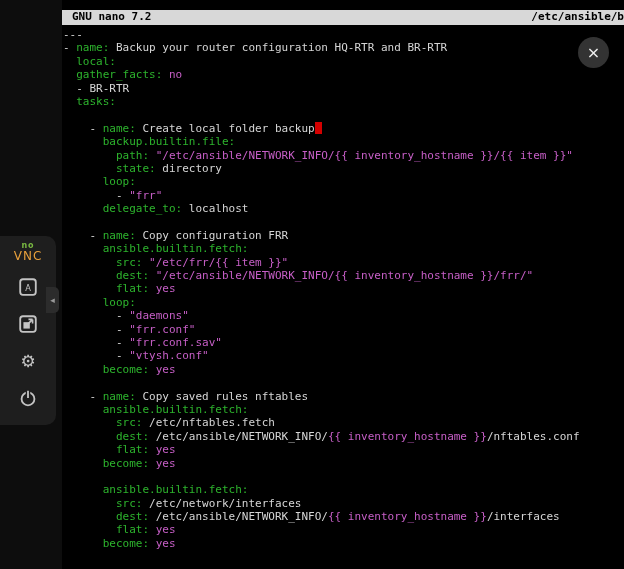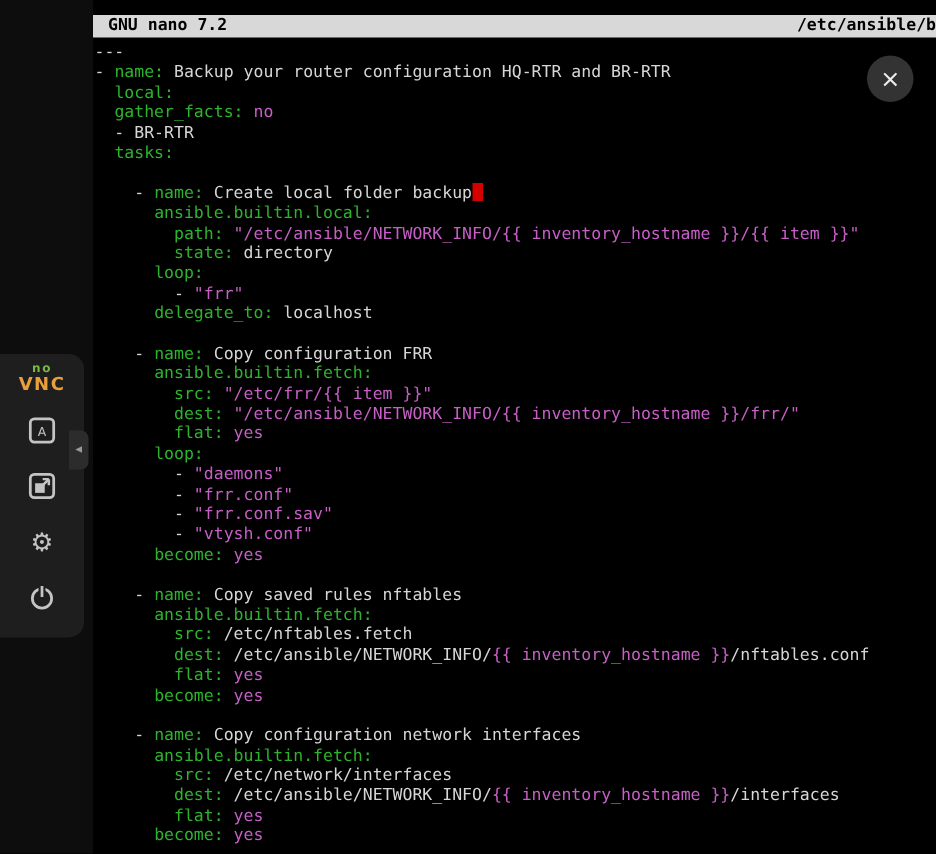--- a/index.html
+++ b/index.html
@@ -9,21 +9,21 @@
   }
   
   .sidebar{position:absolute;left:0;top:0;width:62px;height:569px;background:#0d0d0d;}
   .panel{
     position:absolute;left:0;top:236px;width:56px;padding:6px 0 12px;
     background:var(--panel-bg,#1e1e1e);border-radius:0 10px 10px 0;
     display:flex;flex-direction:column;align-items:center;gap:7px;
   }
   .logo{display:flex;flex-direction:column;align-items:center;line-height:1;margin-bottom:3px;user-select:none;}
   .logo-no{color:var(--logo-small,#79b842);font-size:8px;font-weight:bold;letter-spacing:1px;}
-  .logo-vnc{color:var(--logo-text,#e7a03c);font-size:12px;font-weight:bold;letter-spacing:1px;text-align:center;}
+  .logo-vnc{color:var(--logo-text,#e7a03c);font-size:12px;font-weight:normal;letter-spacing:1px;text-align:center;}
   .sbtn{
     width:30px;height:30px;background:transparent;border:none;padding:0;margin:0;
     display:flex;align-items:center;justify-content:center;cursor:pointer;color:#c4c4c4;
   }
   .sbtn svg{display:block;}
   .gear-glyph{font-size:17px;color:#c4c4c4;line-height:1;}
   .handle{
     position:absolute;left:46px;top:287px;width:13px;height:26px;background:#2c2c2c;
     border-radius:0 5px 5px 0;display:flex;align-items:center;justify-content:center;
     color:#999;font-size:9px;cursor:pointer;
@@ -108,21 +108,21 @@
   </div>
   <div class="content">
       <div class="line"><span class="p">---</span></div>
       <div class="line"><span class="p">- </span><span class="k">name:</span><span class="p"> Backup your router configuration HQ-RTR and BR-RTR</span></div>
       <div class="line"><span class="p">  </span><span class="k">local:</span></div>
       <div class="line"><span class="p">  </span><span class="k">gather_facts:</span><span class="p"> </span><span class="b">no</span></div>
       <div class="line"><span class="p">  - BR-RTR</span></div>
       <div class="line"><span class="p">  </span><span class="k">tasks:</span></div>
       <div class="line">&nbsp;</div>
       <div class="line"><span class="p">    - </span><span class="k">name:</span><span class="p"> Create local folder backup</span><span class="cursor"></span></div>
-      <div class="line"><span class="p">      </span><span class="k">ansible.builtin.local:</span></div>
+      <div class="line"><span class="p">      </span><span class="k">backup.builtin.file:</span></div>
       <div class="line"><span class="p">        </span><span class="k">path:</span><span class="p"> </span><span class="s">"/etc/ansible/NETWORK_INFO/{{ inventory_hostname }}/{{ item }}"</span></div>
       <div class="line"><span class="p">        </span><span class="k">state:</span><span class="p"> directory</span></div>
       <div class="line"><span class="p">      </span><span class="k">loop:</span></div>
       <div class="line"><span class="p">        - </span><span class="s">"frr"</span></div>
       <div class="line"><span class="p">      </span><span class="k">delegate_to:</span><span class="p"> localhost</span></div>
       <div class="line">&nbsp;</div>
       <div class="line"><span class="p">    - </span><span class="k">name:</span><span class="p"> Copy configuration FRR</span></div>
       <div class="line"><span class="p">      </span><span class="k">ansible.builtin.fetch:</span></div>
       <div class="line"><span class="p">        </span><span class="k">src:</span><span class="p"> </span><span class="s">"/etc/frr/{{ item }}"</span></div>
       <div class="line"><span class="p">        </span><span class="k">dest:</span><span class="p"> </span><span class="s">"/etc/ansible/NETWORK_INFO/{{ inventory_hostname }}/frr/"</span></div>
@@ -134,21 +134,20 @@
       <div class="line"><span class="p">        - </span><span class="s">"vtysh.conf"</span></div>
       <div class="line"><span class="p">      </span><span class="k">become:</span><span class="p"> </span><span class="b">yes</span></div>
       <div class="line">&nbsp;</div>
       <div class="line"><span class="p">    - </span><span class="k">name:</span><span class="p"> Copy saved rules nftables</span></div>
       <div class="line"><span class="p">      </span><span class="k">ansible.builtin.fetch:</span></div>
       <div class="line"><span class="p">        </span><span class="k">src:</span><span class="p"> /etc/nftables.fetch</span></div>
       <div class="line"><span class="p">        </span><span class="k">dest:</span><span class="p"> /etc/ansible/NETWORK_INFO/</span><span class="s">{{ inventory_hostname }}</span><span class="p">/nftables.conf</span></div>
       <div class="line"><span class="p">        </span><span class="k">flat:</span><span class="p"> </span><span class="b">yes</span></div>
       <div class="line"><span class="p">      </span><span class="k">become:</span><span class="p"> </span><span class="b">yes</span></div>
       <div class="line">&nbsp;</div>
-      <div class="line"><span class="p">    - </span><span class="k">name:</span><span class="p"> Copy configuration network interfaces</span></div>
       <div class="line"><span class="p">      </span><span class="k">ansible.builtin.fetch:</span></div>
       <div class="line"><span class="p">        </span><span class="k">src:</span><span class="p"> /etc/network/interfaces</span></div>
       <div class="line"><span class="p">        </span><span class="k">dest:</span><span class="p"> /etc/ansible/NETWORK_INFO/</span><span class="s">{{ inventory_hostname }}</span><span class="p">/interfaces</span></div>
       <div class="line"><span class="p">        </span><span class="k">flat:</span><span class="p"> </span><span class="b">yes</span></div>
       <div class="line"><span class="p">      </span><span class="k">become:</span><span class="p"> </span><span class="b">yes</span></div>
     </div>
 </div>
 
 <button class="close">
   <span>×</span>

